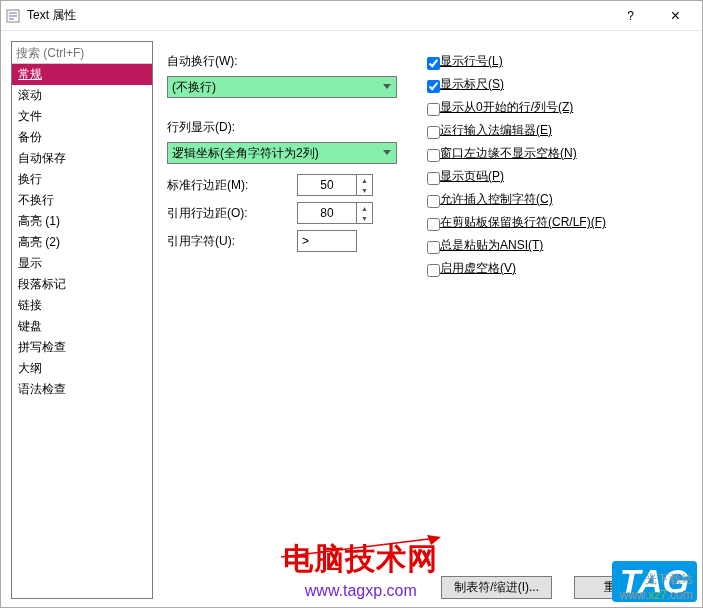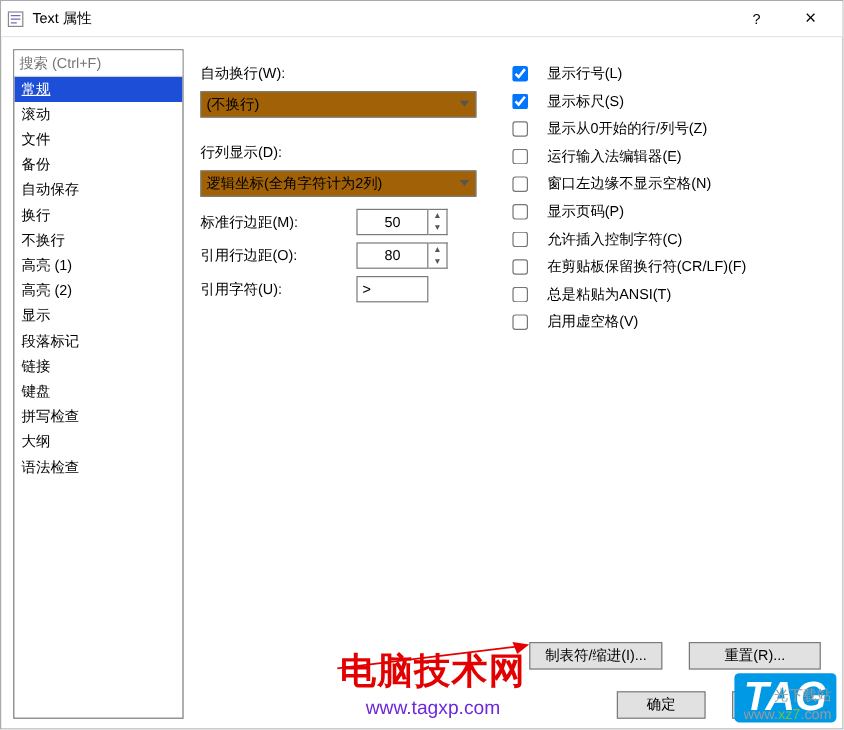--- a/index.html
+++ b/index.html
@@ -8,35 +8,35 @@
 .titlebar { height: 30px; background: #fff; display: flex; align-items: center; padding: 0 4px; border-bottom: 1px solid #e5e5e5; }
 .titlebar .icon { width: 16px; height: 16px; margin-right: 6px; display:inline-flex; align-items:center; justify-content:center;}
 .titlebar .title { flex: 1; color: #000; }
 .titlebar .ctl { width: 45px; height: 30px; display: flex; align-items: center; justify-content: center; color:#000; }
 .body { flex: 1; display: flex; padding: 10px 10px 8px 10px; gap: 14px; position: relative; }
 .sidebar { width: 142px; display: flex; flex-direction: column; border: 1px solid #7a7a7a; background:#fff; }
 .searchbox { height: 22px; border-bottom: 1px solid #ccc; }
 .searchbox input { width: 100%; height: 100%; border: none; outline: none; padding: 0 4px; font-size: 12px; color:#666;}
 .listbox { flex: 1; overflow: auto; }
 .listitem { padding: 2px 6px; white-space: nowrap; cursor: default; }
-.listitem.selected { background: #1d4ed8; color: #fff; text-decoration: underline; }
+.listitem.selected { background: #be185d; color: #fff; text-decoration: underline; }
 .content { flex: 1; position: relative; padding-top: 12px; }
 .row { display: flex; align-items: center; margin-bottom: 6px; }
 .lbl { width: 110px; }
 .sel, .num, .txt { border: 1px solid #7a7a7a; background: #fff; height: 22px; padding: 0 4px; }
-.sel { width: 230px; background:#a16207; appearance:none; position:relative;}
+.sel { width: 230px; background:#86efac; appearance:none; position:relative;}
 .sel-wrap{ position:relative; width:230px;}
 .sel-wrap::after{ content:""; position:absolute; right:6px; top:8px; border-left:4px solid transparent; border-right:4px solid transparent; border-top:5px solid #555; pointer-events:none;}
 .num { width: 60px; text-align: center; }
 .num-wrap { position:relative; width:76px; display:flex;}
 .spin { width:16px; display:flex; flex-direction:column; border:1px solid #7a7a7a; border-left:none;}
 .spin div{ flex:1; display:flex; align-items:center; justify-content:center; font-size:7px; color:#555;}
 .txt { width: 60px; }
 .checks { position: absolute; left: 260px; top: 12px; display: flex; flex-direction: column; gap: 6px; }
-.chk { display: flex; align-items: center; gap: 16px; }
+.chk { display: flex; align-items: flex-end; gap: 0; text-decoration: underline; }
 .chk input { width: 13px; height: 13px; }
 .footer { position: absolute; right: 18px; bottom: 8px; display: flex; flex-direction: column; align-items:flex-end; gap: 18px; }
 .btnrow { display: flex; gap: 22px; }
 .btn { min-width: 110px; height: 23px; border: 1px solid #7a7a7a; background: #e1e1e1; padding: 0 12px; cursor: default; }
 .btn.sm{ min-width:74px;}
 .arrow-annot{ position:absolute; left:280px; top:504px; width:160px; height:26px; pointer-events:none;}
 .arrow-annot svg{width:100%;height:100%;}
 .watermark{ position:absolute; bottom:8px; left:50%; transform:translateX(-44%); pointer-events:none; text-align:center;}
 .wm1{ font-size:30px; font-weight:bold; color:#e20000; letter-spacing:1px;}
 .wm2{ font-size:16px; color:#6d28d9; margin-top:2px;}
@@ -177,24 +177,20 @@
             <span>启用虚空格(V)</span>
           </label>
         </div>
     </div>
 
     <div class="footer">
       <div class="btnrow">
         <button class="btn">制表符/缩进(I)...</button>
         <button class="btn">重置(R)...</button>
       </div>
-      <div class="btnrow">
-        <button class="btn sm">确定</button>
-        <button class="btn sm">取消</button>
-      </div>
     </div>
 
     <div class="arrow-annot">
       <svg viewBox="0 0 160 26">
           <line x1="0" y1="22" x2="148" y2="4" stroke="#e20000" stroke-width="1.5"></line>
           <polygon points="160,2 146,0 150,10" fill="#e20000"></polygon>
         </svg>
     </div>
   </div>
 </div>

